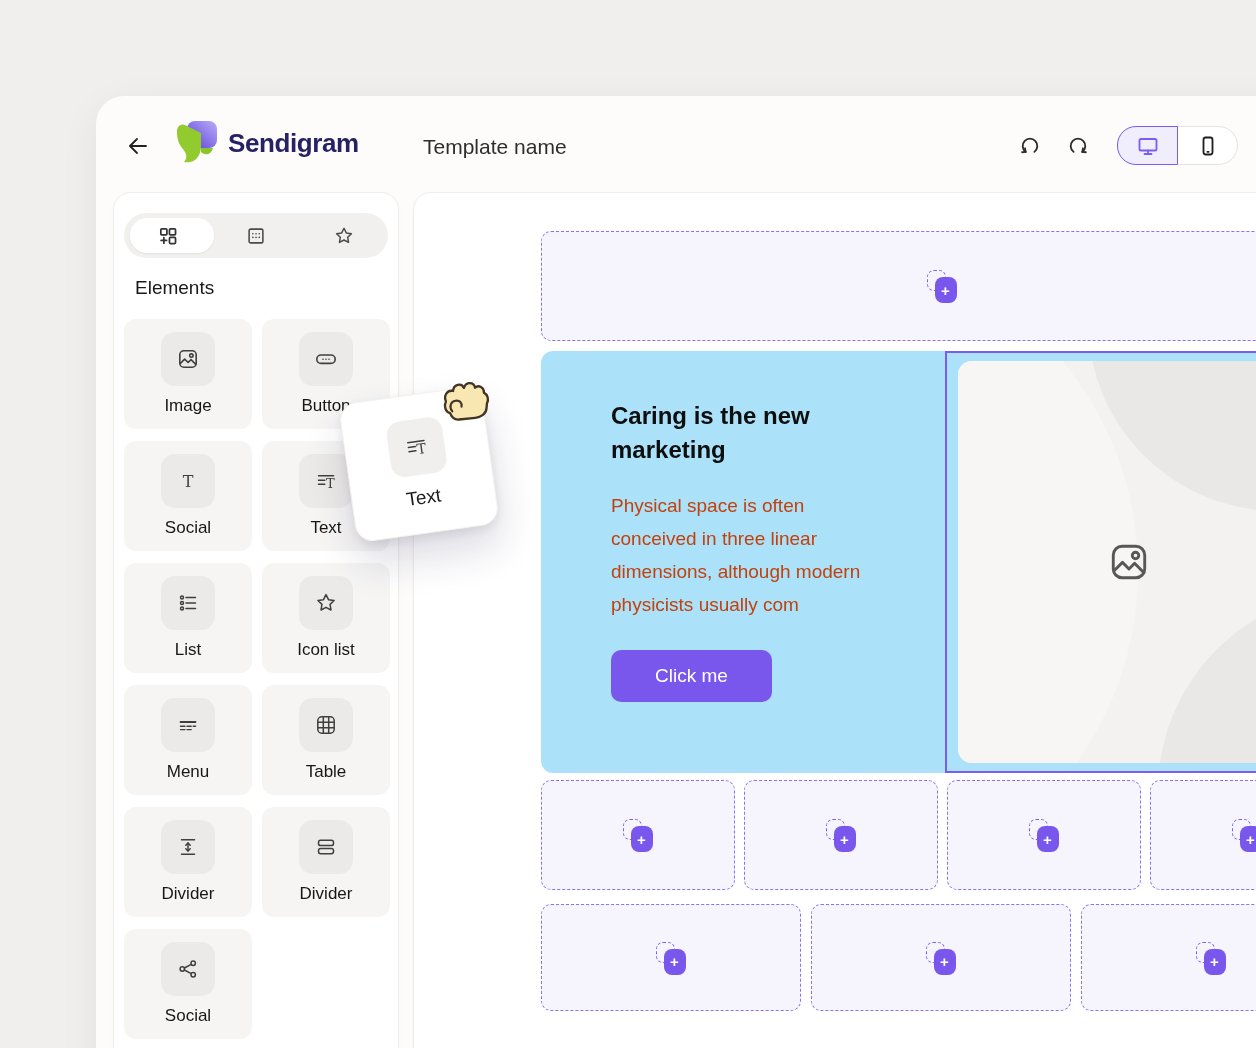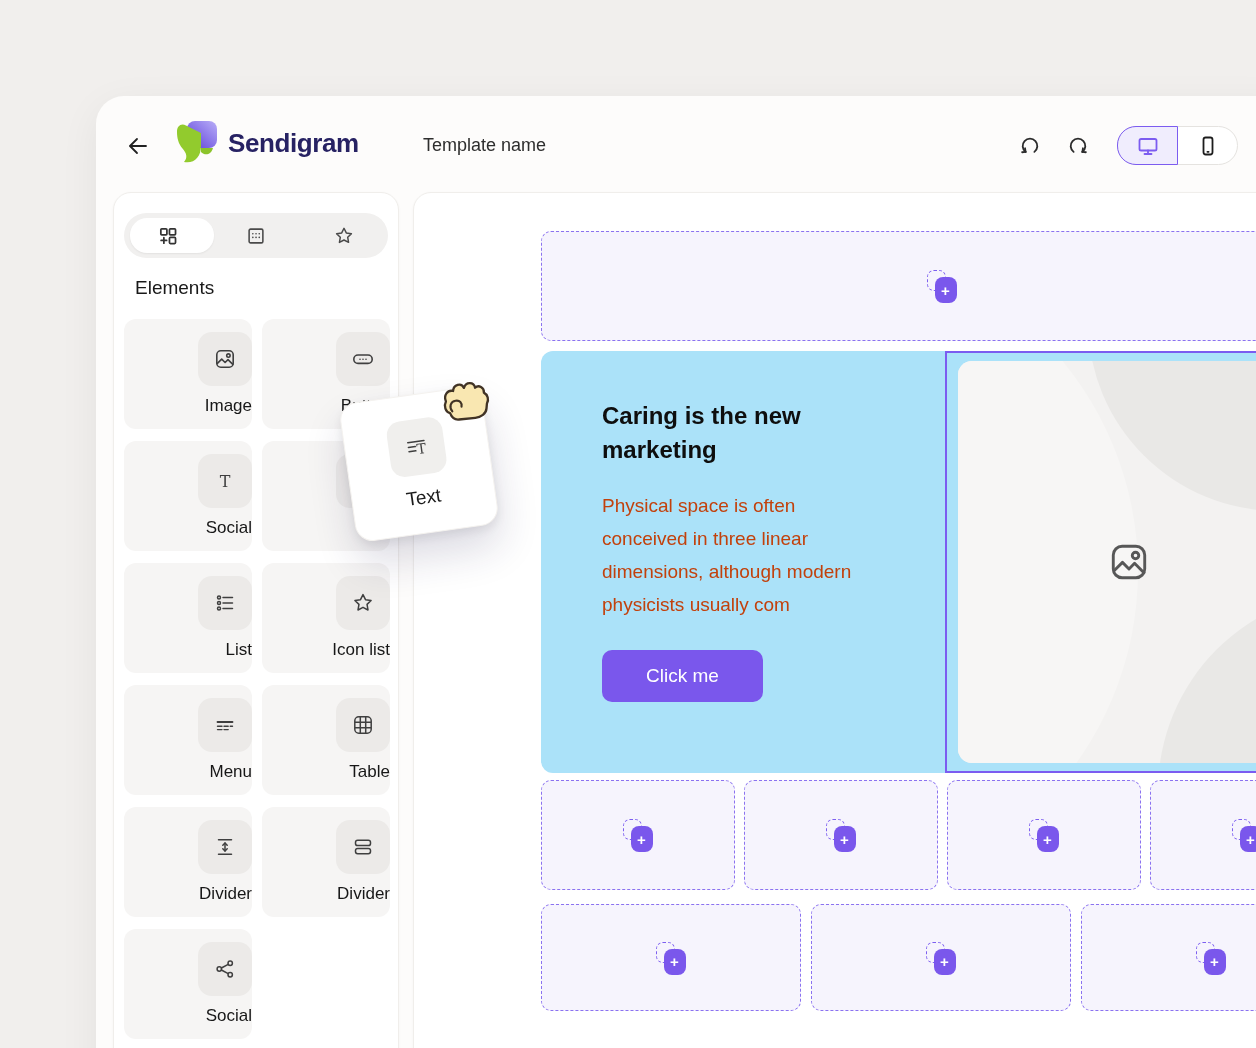--- a/index.html
+++ b/index.html
@@ -6,59 +6,59 @@
   body{width:1256px;height:1048px;background:#f1efed;font-family:"Liberation Sans","DejaVu Sans",sans-serif;overflow:hidden;}
   .page{position:relative;width:1256px;height:1048px;overflow:hidden;}
 
   
   .window{position:absolute;left:96px;top:96px;width:1200px;height:1000px;background:#fdfcfb;border-radius:28px 0 0 0;box-shadow:0 10px 40px rgba(0,0,0,.06);}
 
   
   .hdr-back{position:absolute;left:122px;top:130px;width:32px;height:32px;border:none;background:transparent;cursor:pointer;display:flex;align-items:center;justify-content:center;padding:0;}
   .logo{position:absolute;left:173px;top:119px;}
   .brand{position:absolute;left:228px;top:128px;font-size:26px;font-weight:700;letter-spacing:-.4px;color:#272263;}
-  .tpl-name{position:absolute;left:423px;top:135px;font-size:18px;color:#2e2e2e;}
+  .tpl-name{position:absolute;left:423px;top:135px;font-size:21px;color:#2e2e2e;}
   .icon-btn{position:absolute;width:28px;height:28px;border:none;background:transparent;cursor:pointer;display:flex;align-items:center;justify-content:center;padding:0;}
   .undo{left:1016px;top:132px;}
   .redo{left:1064px;top:132px;}
   .device-toggle{position:absolute;left:1117px;top:126px;width:121px;height:39px;background:#fff;border:1px solid #e5e3e0;border-radius:20px;display:flex;box-sizing:border-box;}
   .seg{flex:1;display:flex;align-items:center;justify-content:center;cursor:pointer;box-sizing:border-box;}
   .seg.desktop{background:#f0edfd;border:1.5px solid #7c5cf0;border-radius:19px 0 0 19px;margin:-1px 0 -1px -1px;}
   .seg.mobile{border-radius:0 19px 19px 0;}
 
   
   .sidebar{position:absolute;left:113px;top:192px;width:286px;height:900px;background:#fff;border:1px solid #f0eeeb;border-radius:18px;box-sizing:border-box;box-shadow:0 1px 3px rgba(30,30,30,.04);}
   .tabbar{position:absolute;left:10px;top:20px;width:264px;height:45px;background:#f1f0ef;border-radius:23px;}
   .tab{position:absolute;top:0;width:88px;height:45px;display:flex;align-items:center;justify-content:center;cursor:pointer;}
   .tab.t1{left:0;} .tab.t2{left:88px;} .tab.t3{left:176px;}
   .tab-active-bg{position:absolute;left:6px;top:5px;width:84px;height:35px;background:#fff;border-radius:17px;box-shadow:0 1px 2px rgba(0,0,0,.06);}
   .side-heading{position:absolute;left:21px;top:84px;font-size:19px;color:#191919;}
   .el-grid{position:absolute;left:10px;top:126px;width:266px;display:grid;grid-template-columns:128px 128px;gap:12px 10px;}
-  .el-card{height:110px;background:#f6f5f4;border-radius:12px;display:flex;flex-direction:column;align-items:flex-end;justify-content:center;cursor:pointer;}
+  .el-card{height:110px;background:#f6f5f4;border-radius:12px;display:flex;flex-direction:column;align-items:center;justify-content:center;cursor:pointer;}
   .chip{width:54px;height:54px;background:#eceae8;border-radius:14px;display:flex;align-items:center;justify-content:center;}
   .el-label{margin-top:10px;font-size:17px;color:#171717;}
 
   
   .canvas{position:absolute;left:413px;top:192px;width:960px;height:900px;background:#fff;border:1px solid #f0eeeb;border-radius:18px;box-sizing:border-box;box-shadow:0 1px 3px rgba(30,30,30,.04);}
   .dropzone{position:absolute;background:#f6f4fd;border:1.5px dashed #8b72f0;border-radius:10px;box-sizing:border-box;display:flex;align-items:center;justify-content:center;cursor:pointer;}
   .dz-top{left:127px;top:38px;width:802px;height:110px;}
   .dz-r1a{left:127px;top:587px;width:194px;height:110px;}
   .dz-r1b{left:330px;top:587px;width:194px;height:110px;}
   .dz-r1c{left:533px;top:587px;width:194px;height:110px;}
   .dz-r1d{left:736px;top:587px;width:194px;height:110px;}
   .dz-r2a{left:127px;top:711px;width:260px;height:107px;}
   .dz-r2b{left:397px;top:711px;width:260px;height:107px;}
   .dz-r2c{left:667px;top:711px;width:260px;height:107px;}
   .plus{position:relative;width:31px;height:34px;}
   .plus-ghost{position:absolute;left:0;top:1px;width:19px;height:21px;border:1.5px dashed #7d5ff0;border-radius:7px;box-sizing:border-box;}
   .plus-solid{position:absolute;left:8px;top:8px;width:22px;height:26px;background:#7a57ec;border-radius:8px;display:flex;align-items:center;justify-content:center;color:#fff;font-size:15px;font-weight:600;}
 
   
   .content{position:absolute;left:127px;top:158px;width:802px;height:422px;background:#abe2f9;border-radius:12px;}
-  .text-col{position:absolute;left:61px;top:48px;width:330px;}
+  .text-col{position:absolute;left:70px;top:48px;width:330px;}
   .c-heading{font-size:24px;line-height:34px;font-weight:700;color:#0e0e0e;white-space:pre-line;}
   .c-body{margin-top:22px;font-size:19px;line-height:33px;color:#c2410c;white-space:pre-line;}
   .c-btn{margin-top:29px;width:161px;height:52px;background:#7a57ec;border:none;border-radius:10px;color:#fff;font-size:19px;cursor:pointer;font-family:inherit;}
   .img-block{position:absolute;left:404px;top:0;width:398px;height:422px;border:2px solid #7b5cf0;box-sizing:border-box;cursor:pointer;}
   .img-ph{position:absolute;left:11px;top:8px;right:12px;bottom:8px;background:#f3f2f1;border-radius:14px;overflow:hidden;}
   .img-ph svg.deco{position:absolute;left:0;top:0;}
   .img-ph .ph-icon{position:absolute;left:46%;top:50%;transform:translate(-50%,-50%);}
 
   
   .drag-card{position:absolute;left:347px;top:394px;width:142px;height:138px;background:#fff;border:1px solid #f4f2ef;border-radius:18px;transform:rotate(-8deg);box-shadow:0 22px 40px rgba(40,30,80,.16),0 4px 10px rgba(0,0,0,.08);display:flex;flex-direction:column;align-items:center;justify-content:center;cursor:grabbing;z-index:5;}

